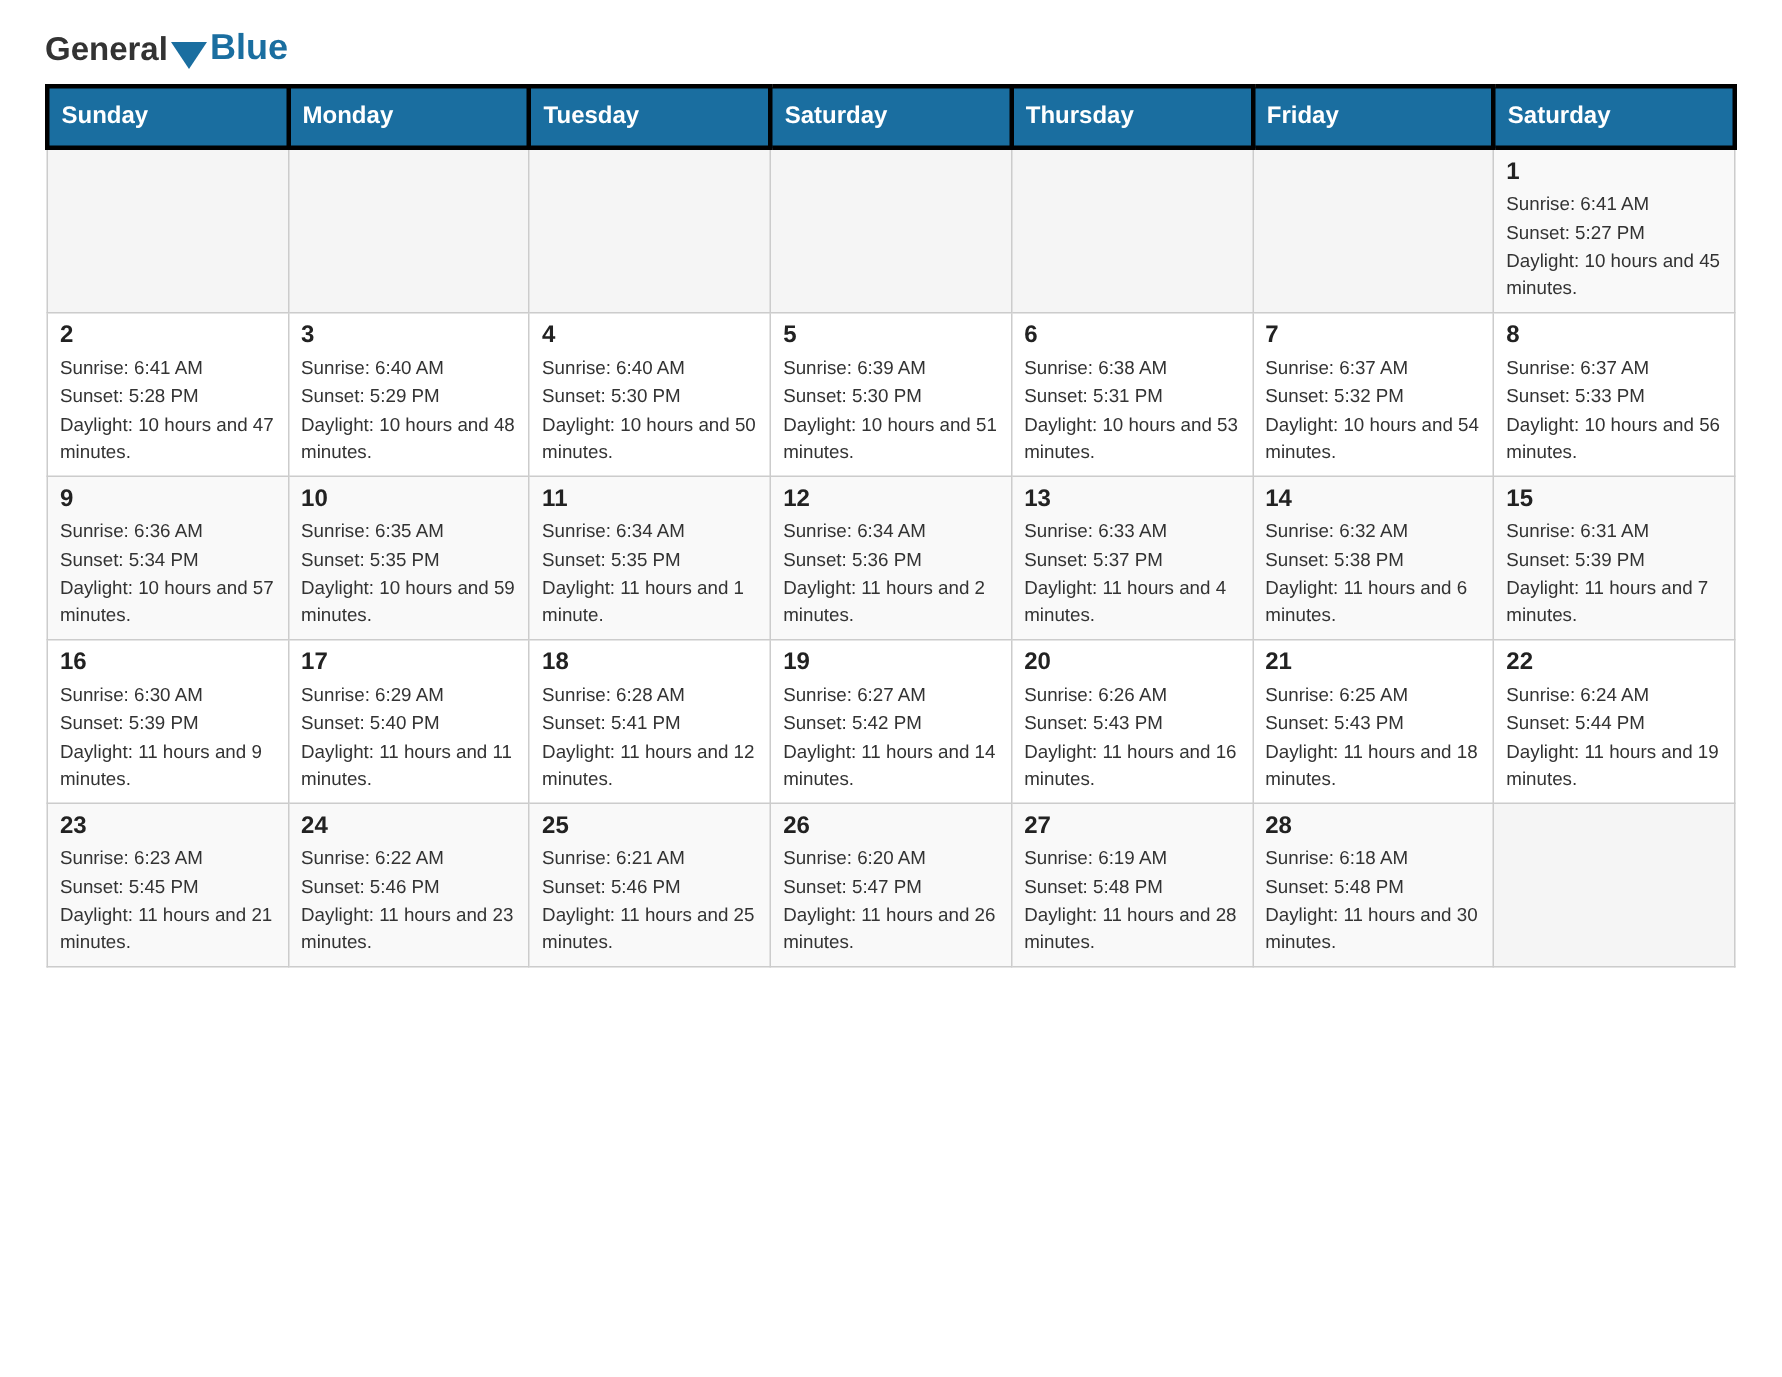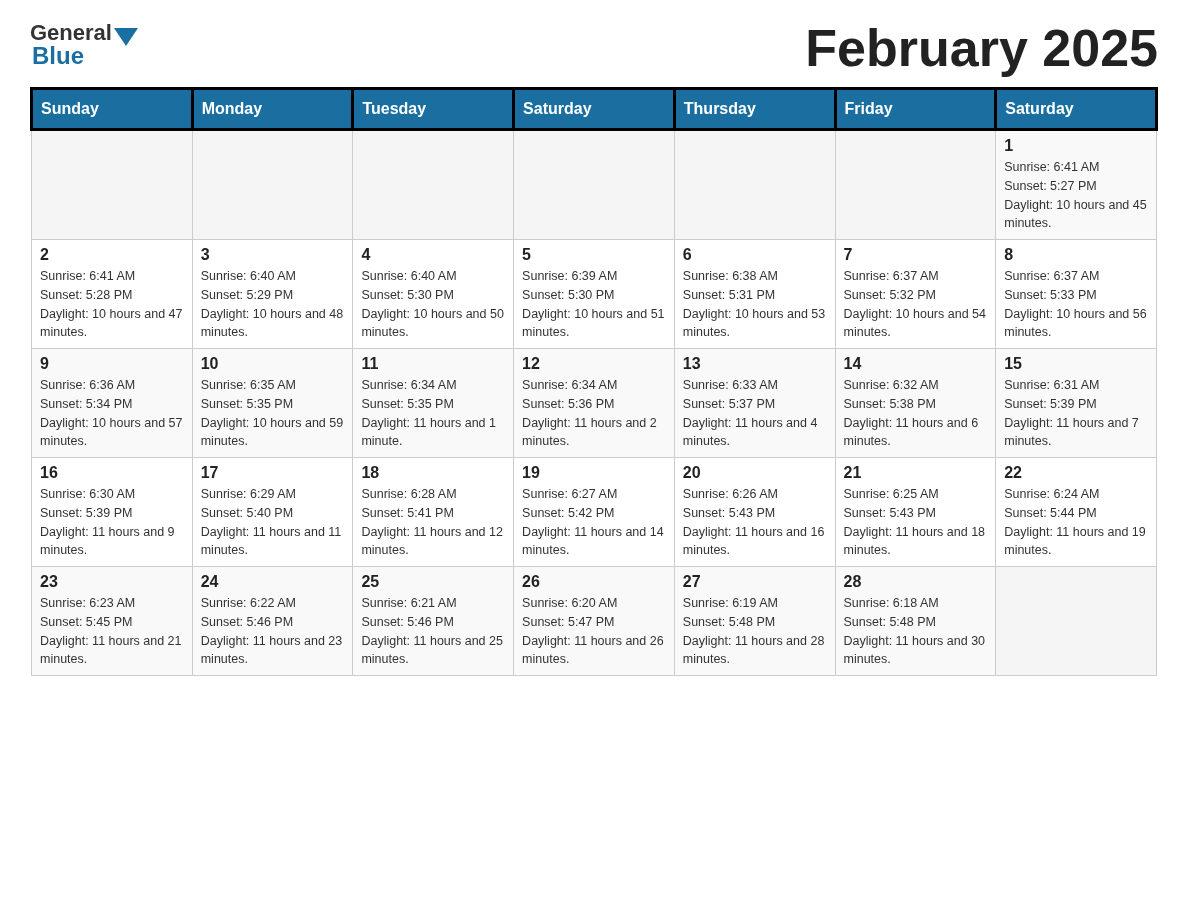--- a/index.html
+++ b/index.html
@@ -11,22 +11,22 @@
       padding: 20px 30px;
     }
     .header {
       display: flex;
       justify-content: space-between;
       align-items: flex-start;
       margin-bottom: 10px;
     }
     .logo {
       display: flex;
-      flex-direction: column;
-      align-items: flex-start;
+      flex-direction: row;
+      align-items: flex-end;
     }
     .logo-general {
       font-size: 22px;
       font-weight: bold;
       color: #333;
       display: flex;
       align-items: center;
     }
     .logo-general .arrow {
       display: inline-block;
@@ -113,21 +113,20 @@
 
 <div class="header">
   <div class="logo">
     <div class="logo-general">
       <span>General</span>
       <span class="arrow"></span>
     </div>
     <div class="logo-blue">Blue</div>
   </div>
   <div class="title-block">
-    <div class="month-title">February 2025</div>
   </div>
 </div>
 
 <table class="calendar">
   <thead>
     <tr>
     <th>Sunday</th>
         <th>Monday</th>
         <th>Tuesday</th>
         <th>Saturday</th>

